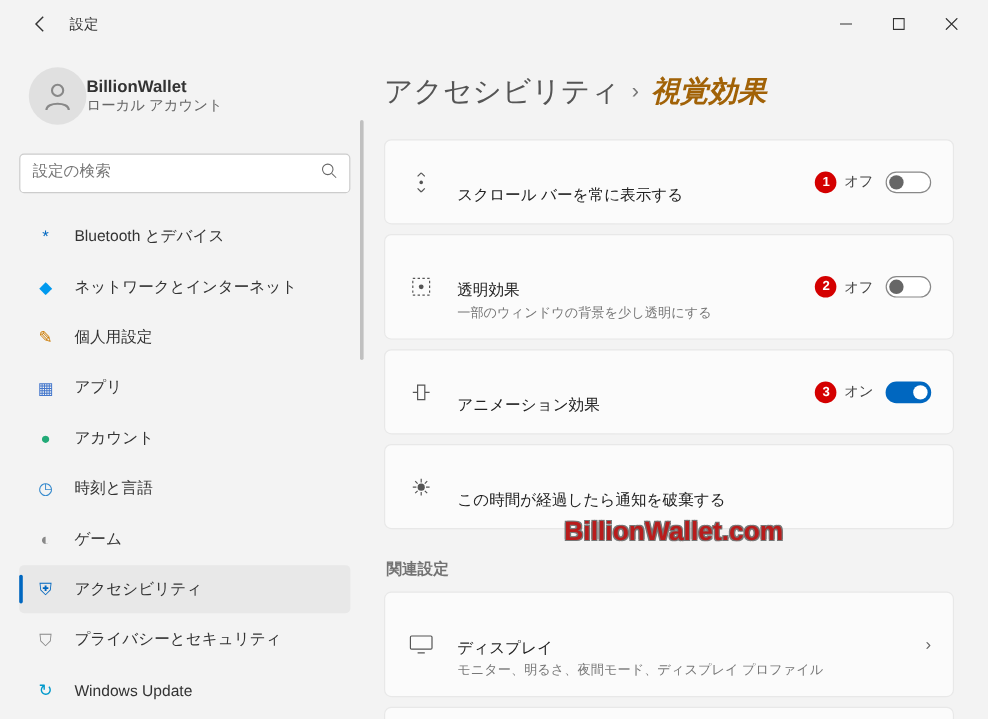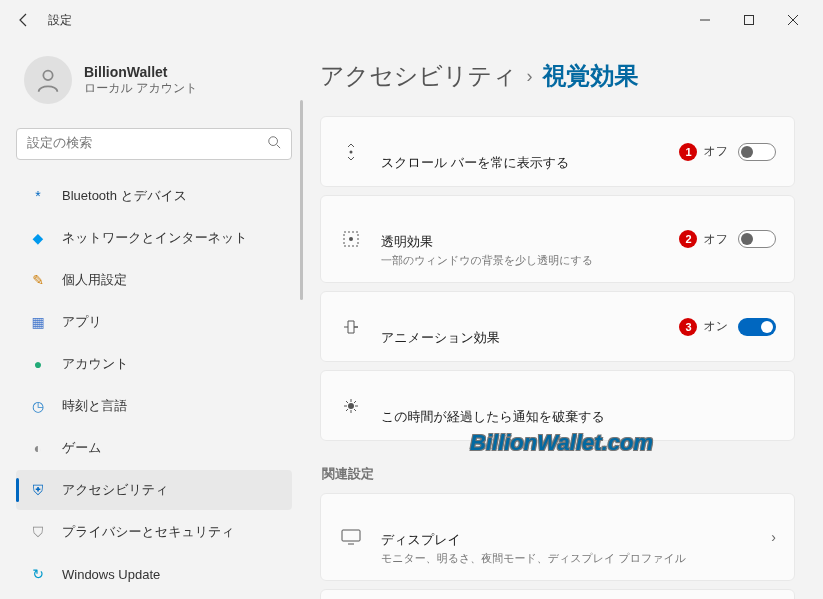--- a/index.html
+++ b/index.html
@@ -1,58 +1,58 @@
 <!DOCTYPE html>
 <html><head>
 <meta charset="utf-8">
 <style>
   * { box-sizing: border-box; margin: 0; padding: 0; font-family: "Segoe UI", "Yu Gothic UI", sans-serif; }
   body { width: 823px; height: 599px; background: #f3f3f3; overflow: hidden; position: relative; }
-  .titlebar { height: 40px; display: flex; align-items: center; padding: 0 8px; }
+  .titlebar { height: 40px; display: flex; align-items: center; padding: 0 8px; margin-left: 10px; }
   .titlebar .back { width: 32px; height: 32px; display: flex; align-items: center; justify-content: center; cursor: pointer; }
   .titlebar .title { margin-left: 8px; font-size: 12px; color: #333; }
   .titlebar .spacer { flex: 1; }
   .winbtn { width: 44px; height: 30px; display: flex; align-items: center; justify-content: center; cursor: pointer; }
   .main { display: flex; height: calc(599px - 40px); }
   .sidebar { width: 300px; padding: 16px 8px 16px 16px; }
   .profile { display: flex; align-items: center; margin-bottom: 24px; padding-left: 8px; }
   .avatar { width: 48px; height: 48px; border-radius: 50%; background: #e0e0e0; display: flex; align-items: center; justify-content: center; }
-  .profile-text { margin-left: 12px; }
+  .profile-text { }
   .profile-name { font-size: 14px; font-weight: 600; color: #333; }
   .profile-sub { font-size: 12px; color: #666; }
   .search { display: flex; align-items: flex-start; background: #fff; border: 1px solid #ccc; border-radius: 4px; padding: 6px 10px; margin-bottom: 16px; }
   .search input { flex: 1; border: none; outline: none; font-size: 13px; background: transparent; }
   .nav { list-style: none; }
   .nav li { display: flex; align-items: center; padding: 10px 12px; border-radius: 4px; font-size: 13px; color: #333; cursor: pointer; margin-bottom: 2px; }
   .nav li.active { background: #e8e8e8; position: relative; }
   .nav li.active::before { content: ""; position: absolute; left: 0; top: 8px; bottom: 8px; width: 3px; background: #0067c0; border-radius: 2px; }
   .nav .icon-slot { width: 20px; height: 20px; margin-right: 14px; display: flex; align-items: center; justify-content: center; font-size: 14px; }
   .content { flex: 1; padding: 20px 28px 16px 20px; overflow-y: auto; position: relative; }
   .breadcrumb { font-size: 24px; margin-bottom: 24px; display: flex; align-items: center; gap: 10px; }
   .breadcrumb .parent { color: #555; font-weight: 400; }
   .breadcrumb .sep { color: #777; font-size: 18px; }
-  .breadcrumb .current { font-weight: 600; color: #0369a1; }
+  .breadcrumb .current { font-weight: 600; color: #a16207; font-style: italic; }
   .card { background: #fbfbfb; border: 1px solid #e8e8e8; border-radius: 6px; padding: 14px 18px; margin-bottom: 8px; display: flex; align-items: center; }
   .card-icon { width: 24px; height: 24px; margin-right: 18px; display: flex; align-items: center; justify-content: center; color: #555; }
   .card-text { flex: 1; margin-top: 23px; }
   .card-title { font-size: 13px; color: #222; }
   .card-sub { font-size: 11px; color: #777; margin-top: 2px; }
   .badge-num { width: 18px; height: 18px; border-radius: 50%; background: #d40000; color: #fff; font-size: 11px; font-weight: bold; display: flex; align-items: center; justify-content: center; margin-right: 6px; }
   .state-label { font-size: 12px; color: #444; margin-right: 10px; }
   .toggle { width: 38px; height: 18px; border-radius: 10px; position: relative; cursor: pointer; }
   .toggle.off { background: #fff; border: 1px solid #888; }
   .toggle.off::after { content: ""; width: 12px; height: 12px; background: #666; border-radius: 50%; position: absolute; left: 2px; top: 2px; }
   .toggle.on { background: #0067c0; }
   .toggle.on::after { content: ""; width: 12px; height: 12px; background: #fff; border-radius: 50%; position: absolute; right: 3px; top: 3px; }
   .dropdown { border: 1px solid #ccc; border-radius: 4px; background: #fff; padding: 6px 36px 6px 14px; font-size: 12px; position: relative; min-width: 100px; cursor: pointer; }
   .dropdown::after { content: ""; position: absolute; right: 12px; top: 50%; width: 8px; height: 8px; border-right: 1px solid #666; border-bottom: 1px solid #666; transform: translateY(-70%) rotate(45deg); }
   .section-label { font-size: 13px; font-weight: 600; color: #737373; margin: 24px 0 10px 2px; }
   .chev { color: #666; font-size: 14px; padding-left: 8px; }
   .scroll-divider { position: absolute; left: 300px; top: 100px; width: 3px; height: 200px; background: #c0c0c0; border-radius: 2px; }
-  .watermark { position: absolute; left: 50%; top: 390px; transform: translateX(-50%); font-size: 22px; font-weight: bold; color: #0369a1; text-shadow: -1px -1px 0 #777, 1px -1px 0 #777, -1px 1px 0 #777, 1px 1px 0 #777; pointer-events: none; font-style: italic; }
+  .watermark { position: absolute; left: 50%; top: 390px; transform: translateX(-50%); font-size: 22px; font-weight: bold; color: #b91c1c; text-shadow: -1px -1px 0 #777, 1px -1px 0 #777, -1px 1px 0 #777, 1px 1px 0 #777; pointer-events: none; }
 </style>
 </head>
 <body>
 
 <div class="titlebar">
   <div class="back">
     <svg width="16" height="16" viewBox="0 0 16 16">
         <path d="M10 2 L4 8 L10 14" stroke="#333" stroke-width="1.2" fill="none"></path>
       </svg>
   </div>

